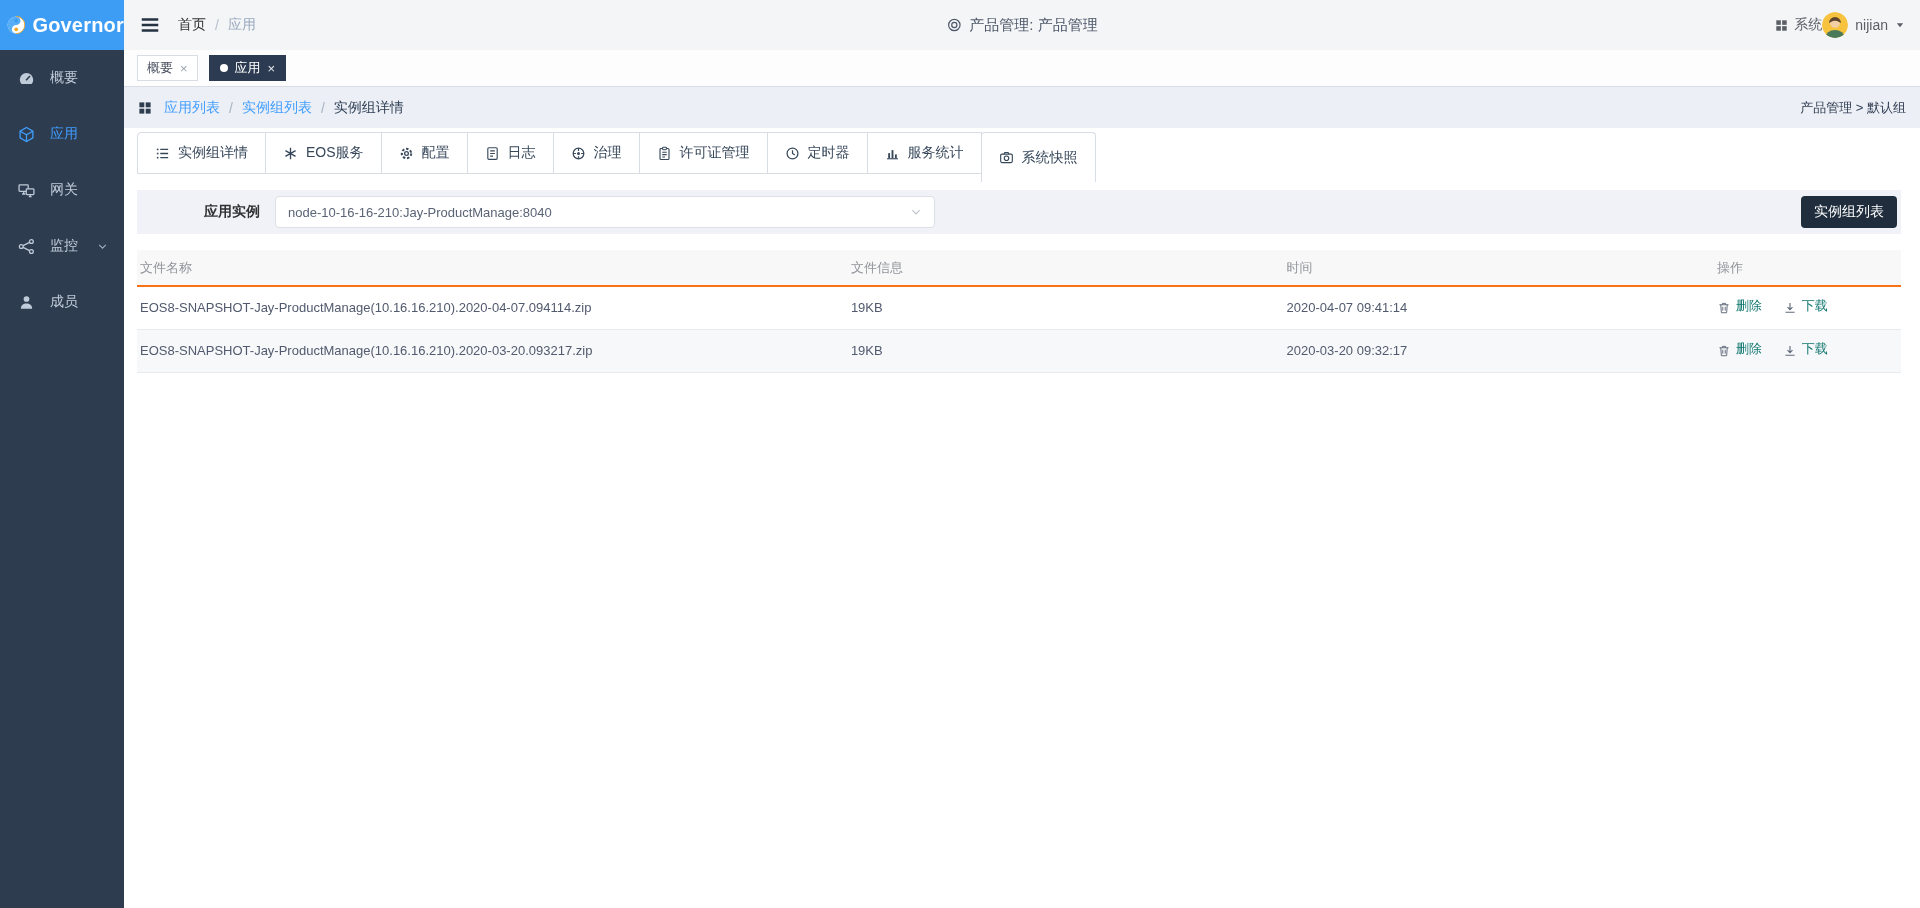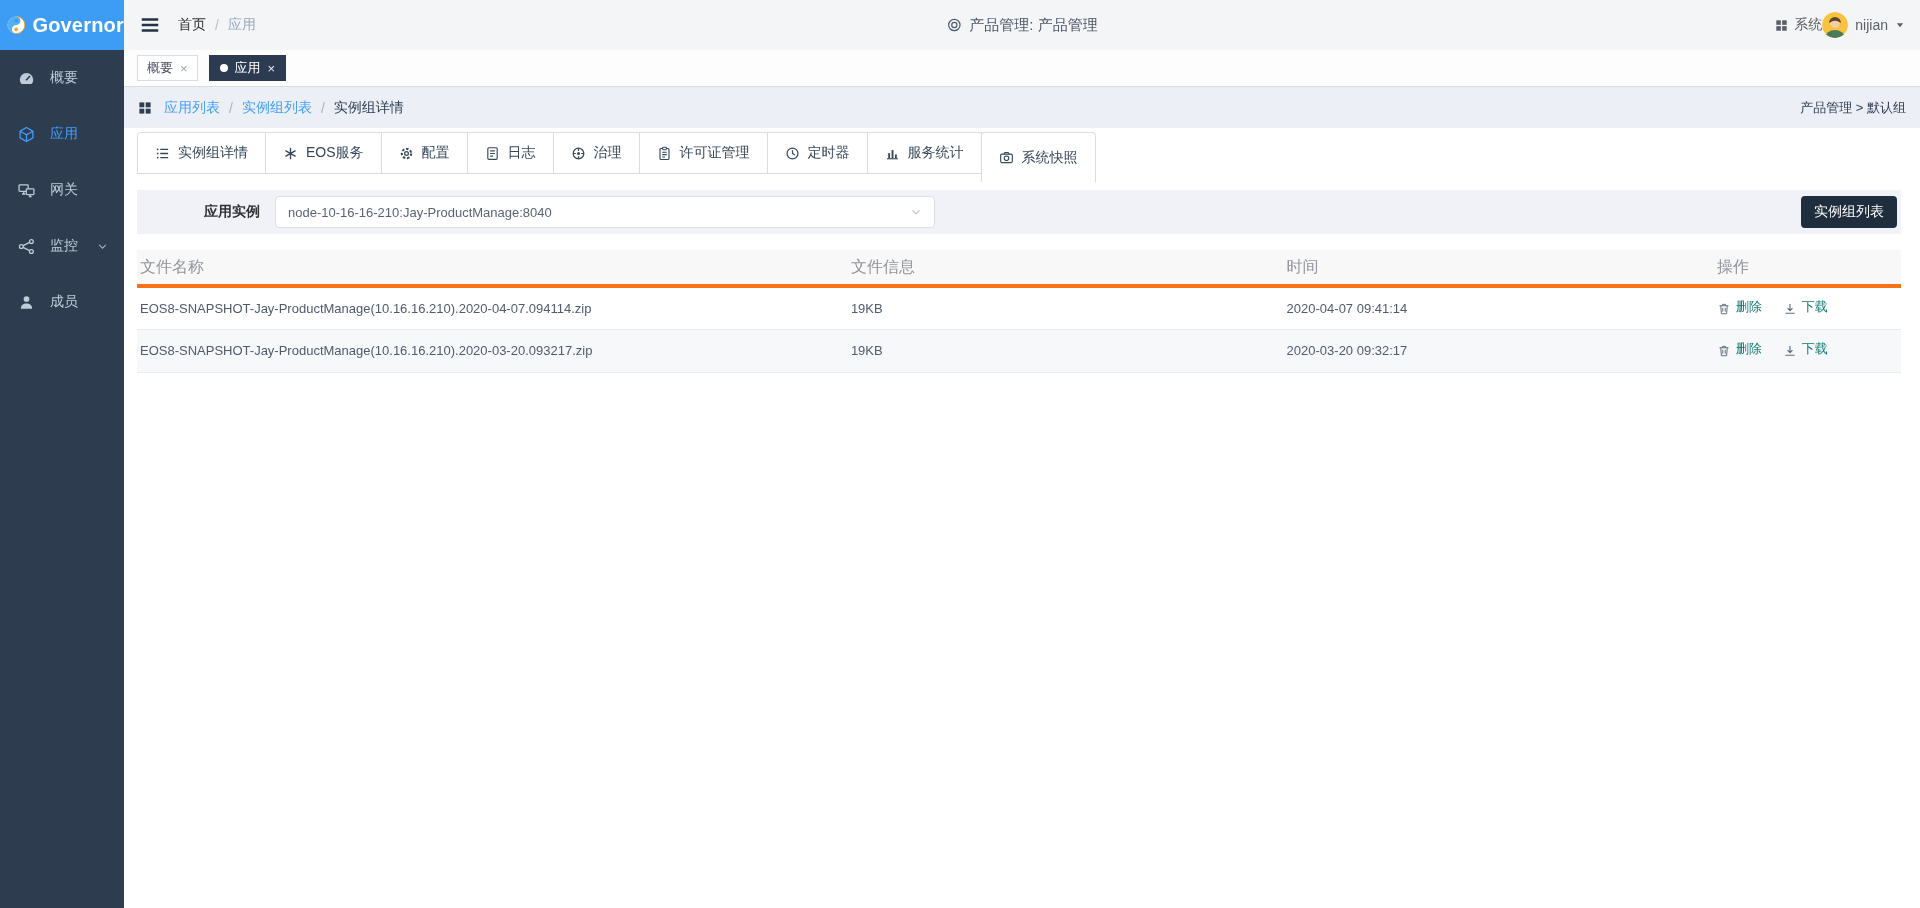--- a/index.html
+++ b/index.html
@@ -76,22 +76,22 @@
   .select { width:660px; height:32px; background:#fff; border:1px solid #dcdfe6; border-radius:4px;
             display:flex; align-items:center; justify-content:space-between; padding:0 12px;
             font-size:13px; color:#5a6475; cursor:pointer; }
   .select .chev { width:12px; height:12px; color:#c0c4cc; }
   .genbtn { position:absolute; right:4px; top:6px; height:32px; background:#1f2d3d; color:#fff;
             border:none; border-radius:4px; padding:0 13px; font-size:14px; cursor:pointer;
             font-family:inherit; }
 
   table.ftable { width:100%; margin-top:16px; border-collapse:collapse; table-layout:fixed; }
   .ftable thead th { height:36px; background:#f8f8f9; color:#909399; font-weight:normal;
-                     text-align:left; font-size:16px; padding:0 6px 0 3px;
-                     border-bottom:4px solid #f97316; }
+                     text-align:left; font-size:13px; padding:0 6px 0 3px;
+                     border-bottom:2px solid #f97316; }
   .ftable tbody td { height:43px; color:#515a6e; font-size:13px; padding:0 6px 0 3px;
                      border-bottom:1px solid #e8eaec; white-space:nowrap; overflow:hidden; }
   .ftable tbody tr.striped { background:#f7f8fa; }
   .act { display:inline-flex; align-items:flex-end; gap:5px; margin-right:17px; cursor:pointer;
          color:#0f766e; }
   .act svg { width:14px; height:14px; color:#606a7b; }
 </style>
 </head>
 <body>
 

